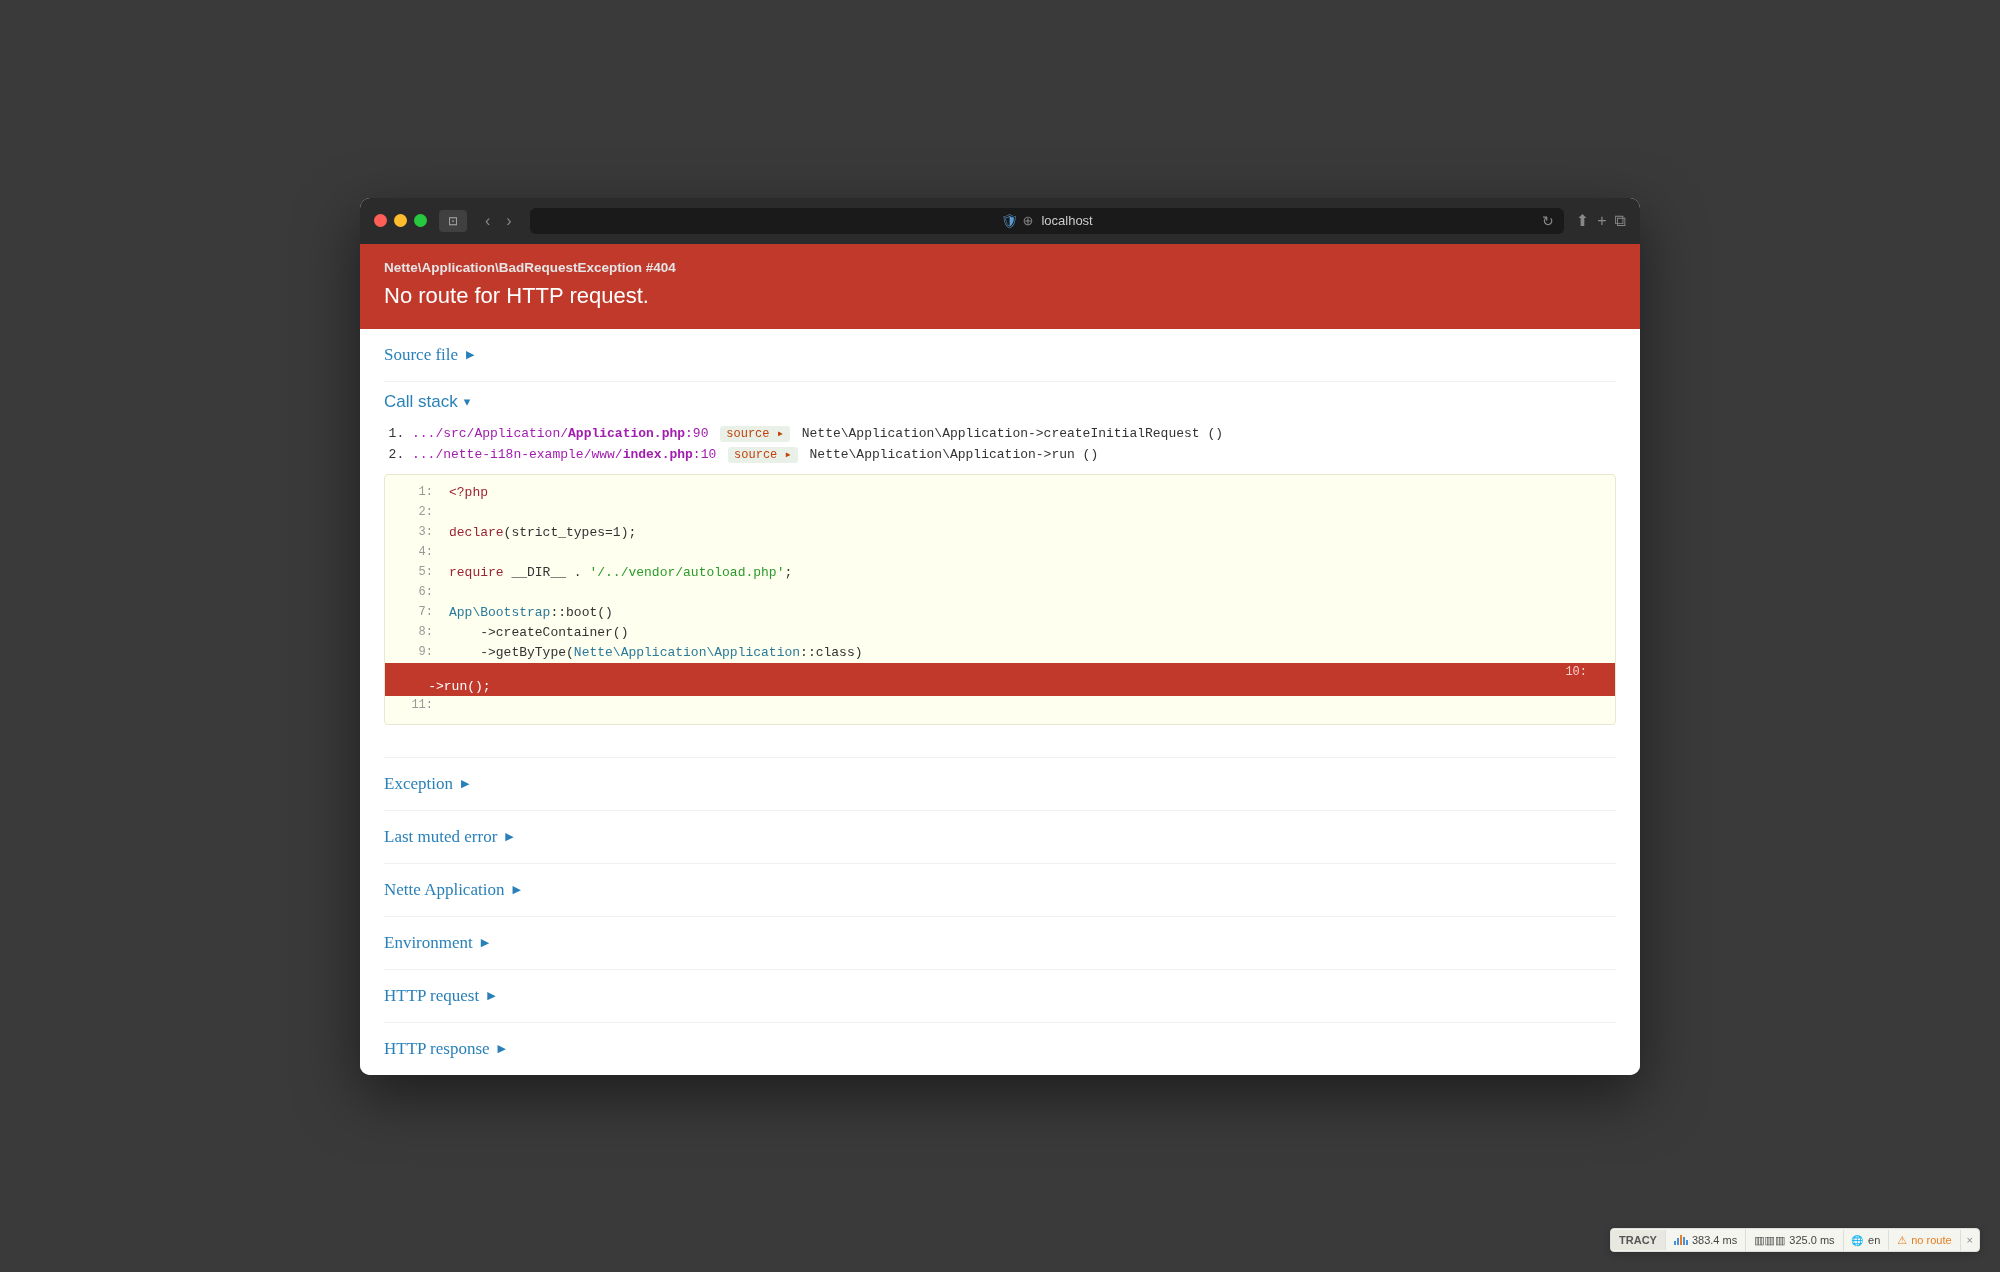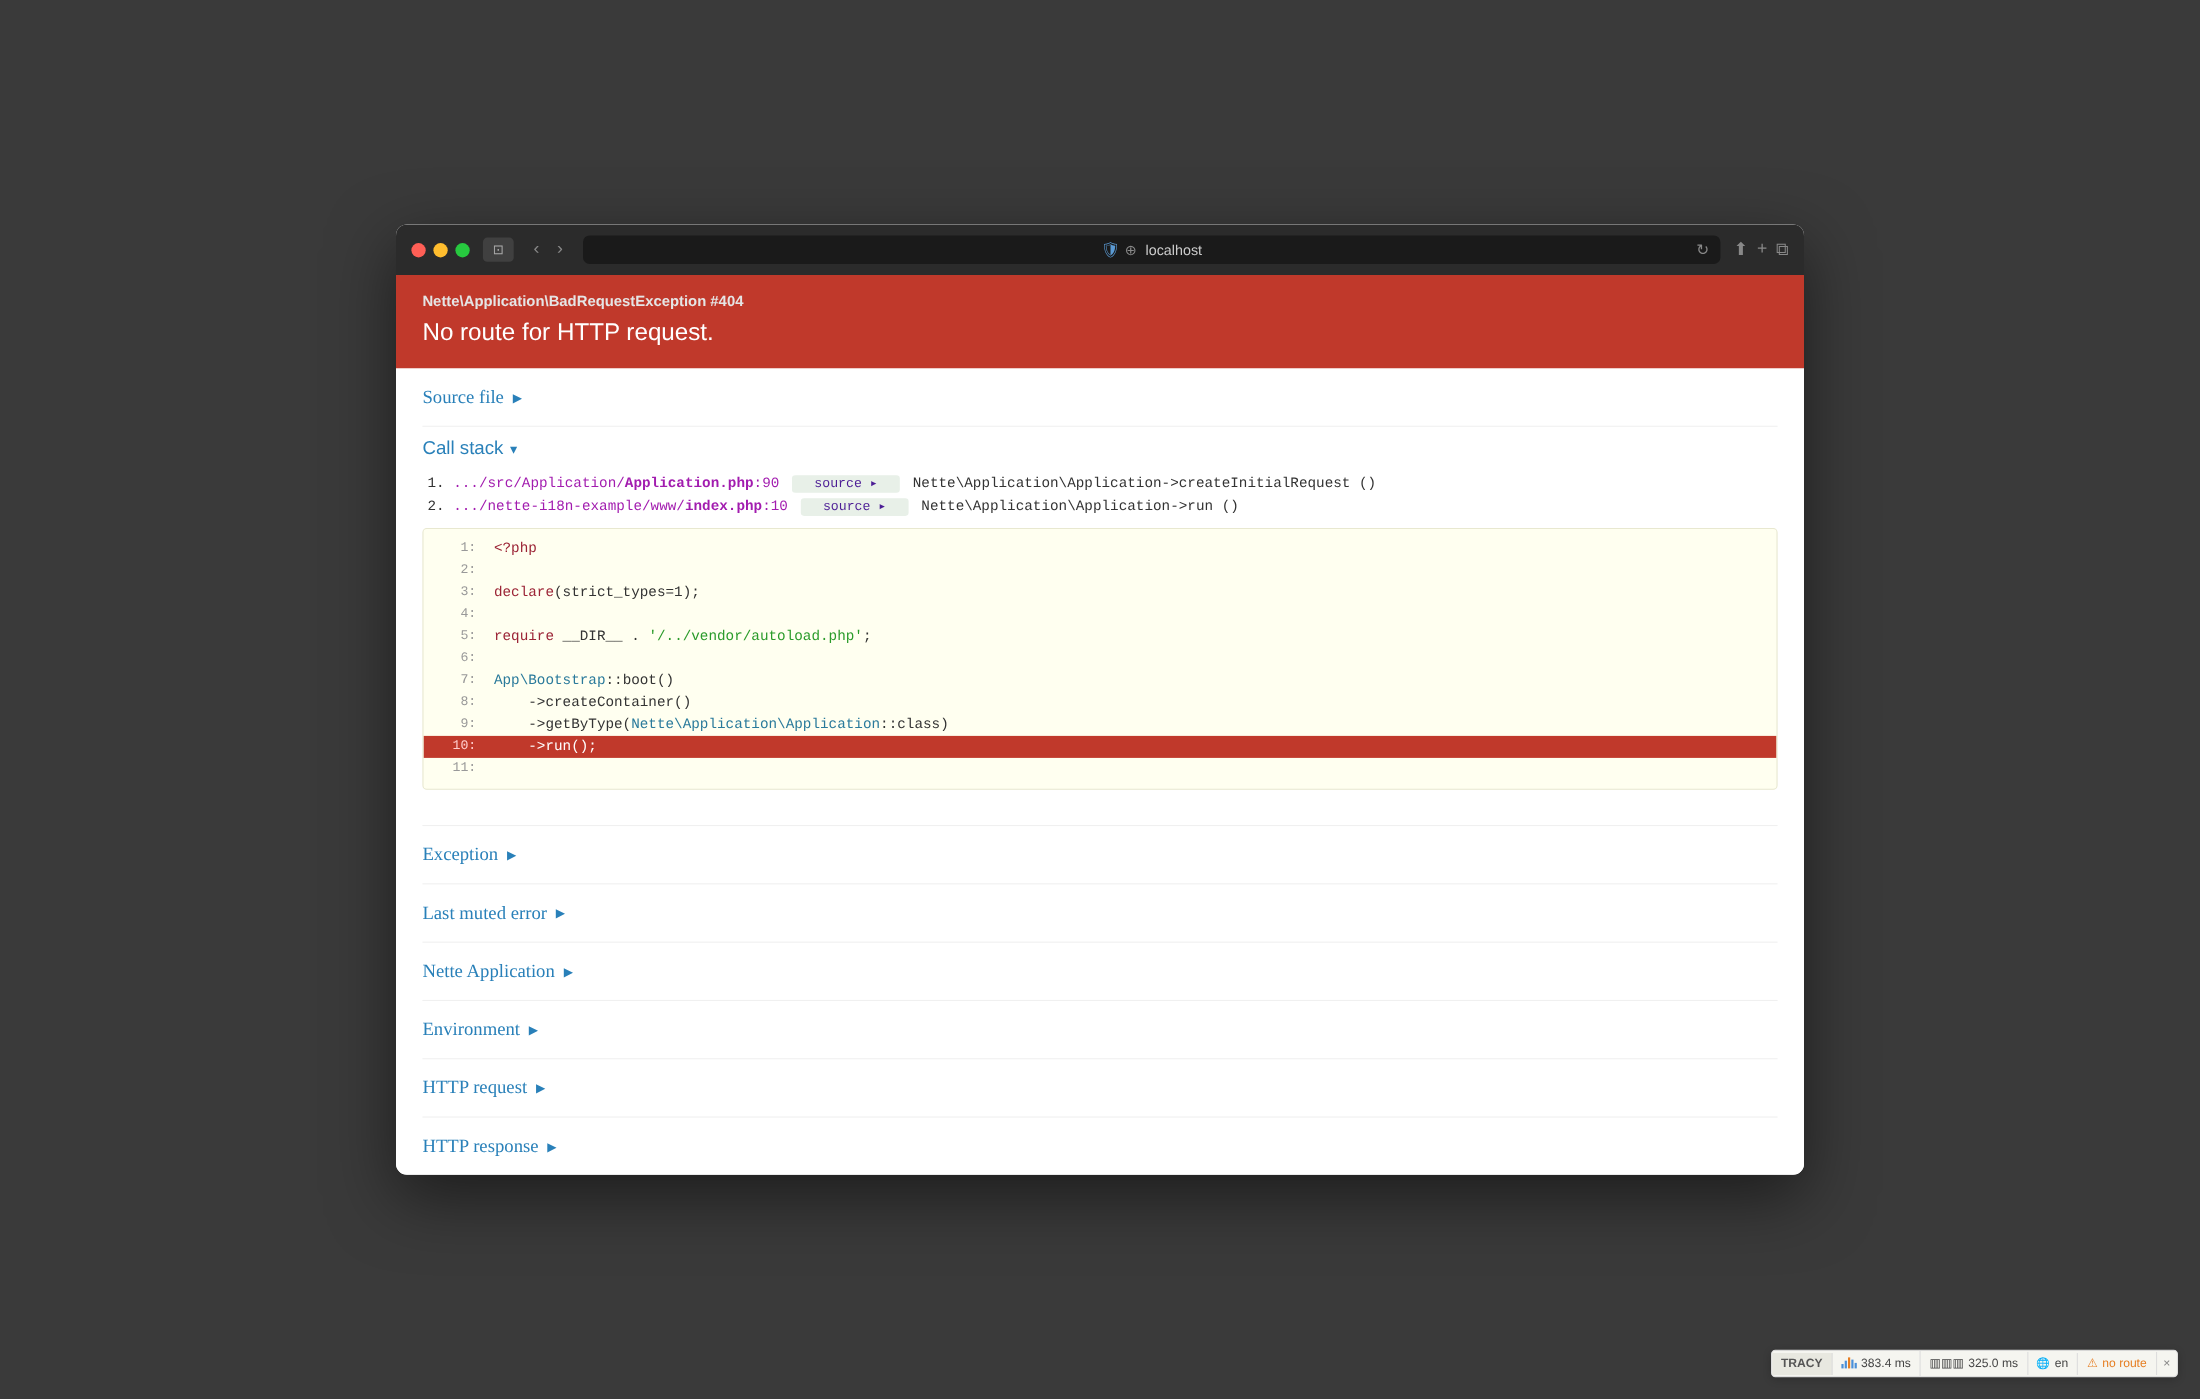--- a/index.html
+++ b/index.html
@@ -174,25 +174,25 @@
     .callstack-items li {
       font-size: 13px;
       color: #333;
       margin-bottom: 6px;
       font-family: 'SF Mono', 'Courier New', monospace;
     }
     .callstack-items li .path {
       color: #a21caf;
     }
     .callstack-items li .file-link {
-      color: #4c1d95;
+      color: #c2410c;
       text-decoration: none;
       font-size: 12px;
       background: #e8f0e8;
-      padding: 1px 20px;
+      padding: 1px 6px;
       border-radius: 3px;
       margin: 0 4px;
       text-align: center;
     }
     .callstack-items li .file-link::after {
       content: ' ▸';
     }
     .callstack-items li .method {
       color: #333;
       font-weight: 500;
@@ -209,20 +209,21 @@
       font-size: 13px;
       overflow: auto;
     }
     .code-line {
       display: flex;
       padding: 2px 12px;
       min-height: 20px;
     }
     .code-line.highlighted {
       background: #c0392b;
+      flex-direction: column;
     }
     .code-line.highlighted .line-content {
       color: #fff;
     }
     .line-num {
       color: #999;
       min-width: 36px;
       text-align: right;
       margin-right: 16px;
       font-size: 12px;

